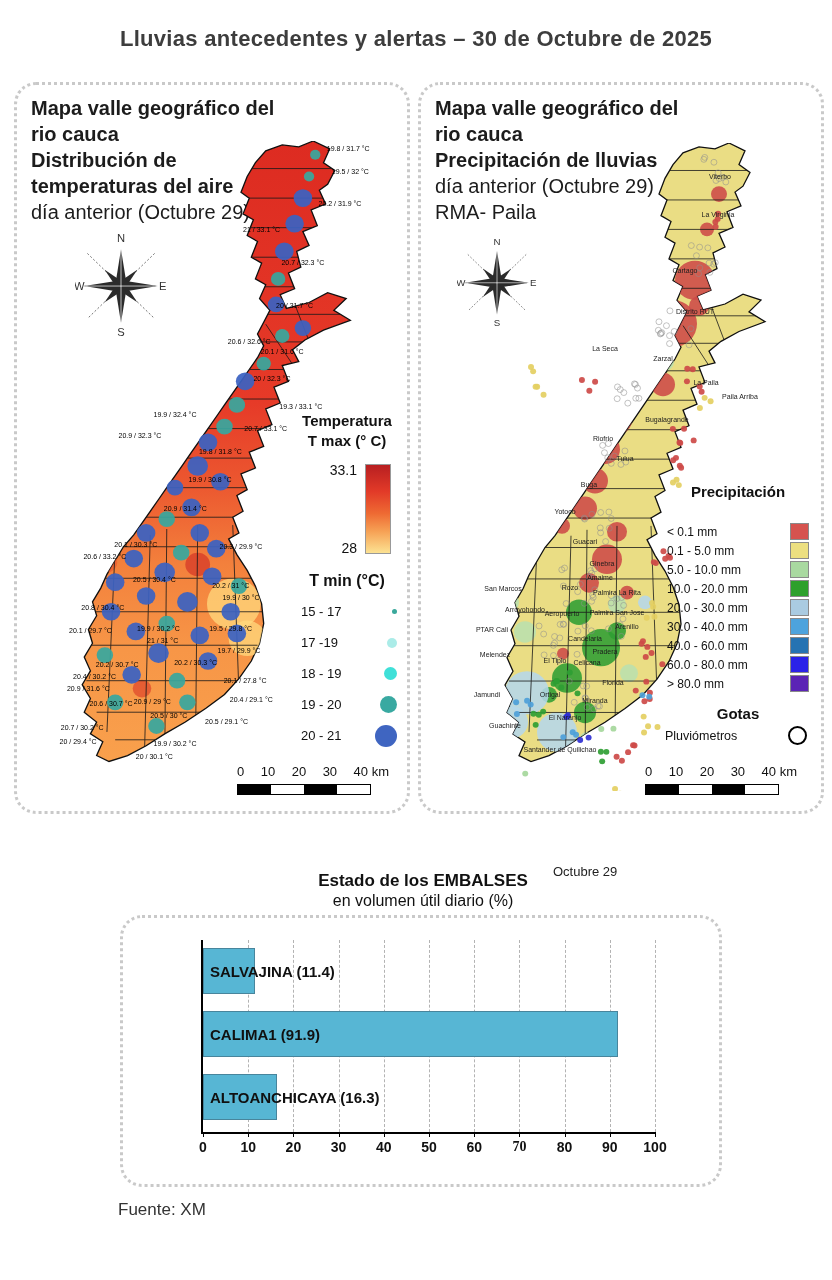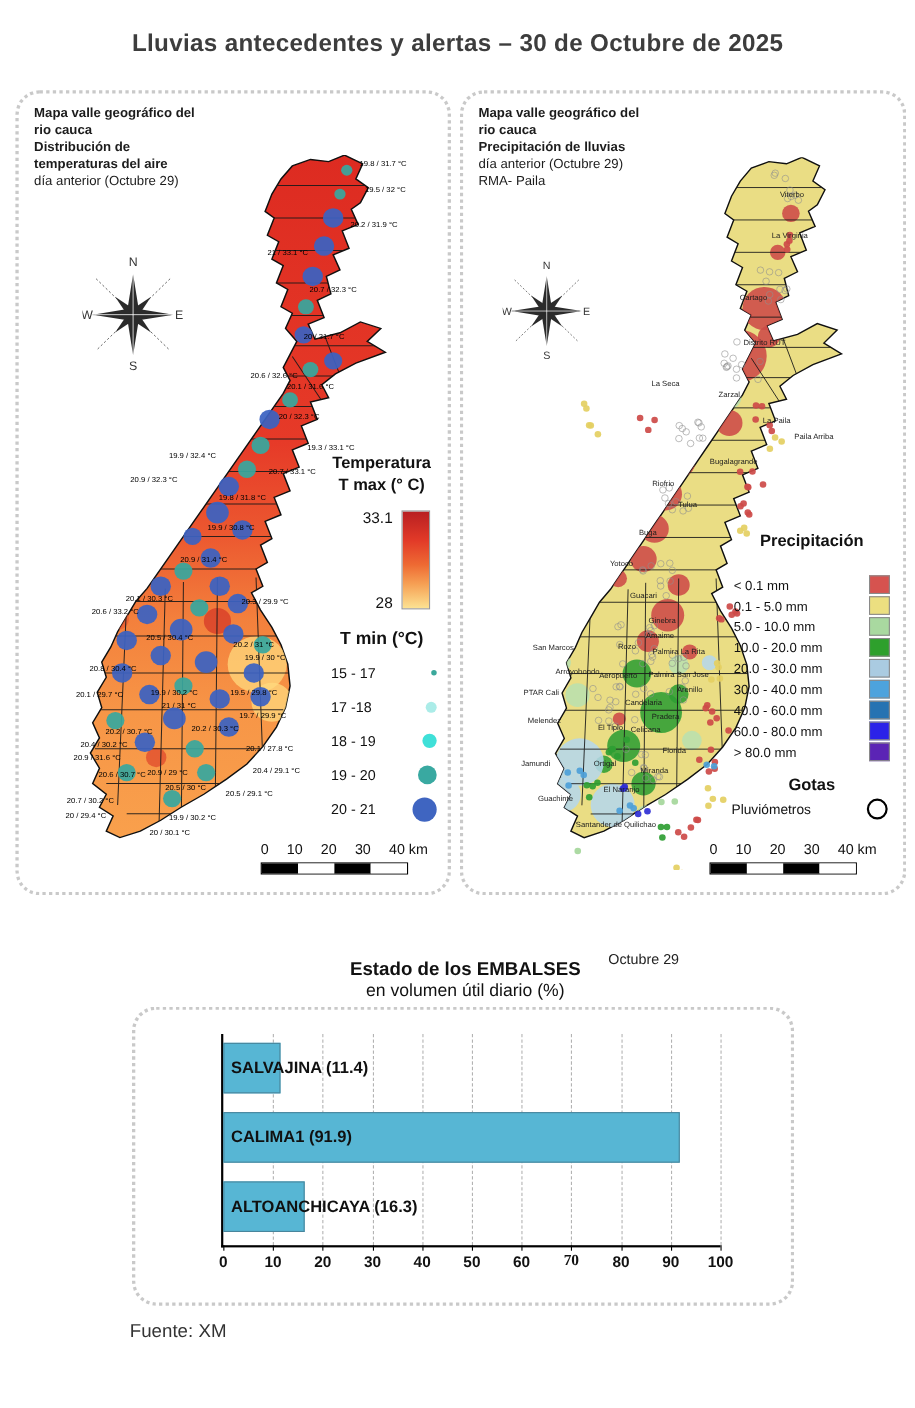--- a/index.html
+++ b/index.html
@@ -4,21 +4,21 @@
 <style>
   html,body{margin:0;padding:0;background:#ffffff;}
   .page{position:relative;width:832px;height:1280px;background:#fff;overflow:hidden;
         font-family:"Liberation Sans",sans-serif;color:#222;}
   .page-title{position:absolute;top:26px;left:0;width:832px;text-align:center;
         font-size:22px;font-weight:bold;color:#3d3d3d;letter-spacing:.3px;}
   .panel{position:absolute;border:3px dotted #c9c9c9;border-radius:22px;background:#fff;}
   .panel-left{left:14px;top:82px;width:390px;height:726px;}
   .panel-right{left:418px;top:82px;width:400px;height:726px;}
   .panel-chart{left:120px;top:915px;width:596px;height:266px;}
-  .map-title{position:absolute;left:14px;top:10px;font-size:12px;line-height:1.3;color:#1c1c1c;}
+  .map-title{position:absolute;left:14px;top:10px;font-size:20px;line-height:1.3;color:#1c1c1c;}
   .map-title .b{font-weight:bold;}
   .map-title .r{font-weight:normal;}
   .compass{position:absolute;}
   .compass text{font-size:11px;fill:#333;font-family:"Liberation Sans",sans-serif;}
   .map-svg{position:absolute;}
   
   .temp-legend{position:absolute;right:4px;top:326px;width:112px;text-align:center;}
   .temp-legend .tl-title{font-weight:bold;font-size:15px;line-height:1.3;color:#111;}
   .grad-wrap{position:relative;height:96px;margin-top:10px;}
   .grad-bar{position:absolute;right:12px;top:4px;width:24px;height:88px;border:1px solid #999;
@@ -235,21 +235,21 @@
         <div class="grad-bar"></div>
         <span class="grad-min">28</span>
       </div>
       <div class="tmin-title">T min (°C)</div>
       <div class="tmin-rows" id="tmin-rows">
           <div class="tmin-row">
             <span class="lab">15 - 17</span>
             <span class="bub" style="width: 5px; height: 5px; background: rgb(58, 168, 155);"></span>
           </div>
           <div class="tmin-row">
-            <span class="lab">17 -18</span>
+            <span class="lab">17 -19</span>
             <span class="bub" style="width: 10px; height: 10px; background: rgb(171, 236, 232);"></span>
           </div>
           <div class="tmin-row">
             <span class="lab">18 - 19</span>
             <span class="bub" style="width: 13px; height: 13px; background: rgb(63, 224, 216);"></span>
           </div>
           <div class="tmin-row">
             <span class="lab">19 - 20</span>
             <span class="bub" style="width: 17px; height: 17px; background: rgb(57, 169, 161);"></span>
           </div>

